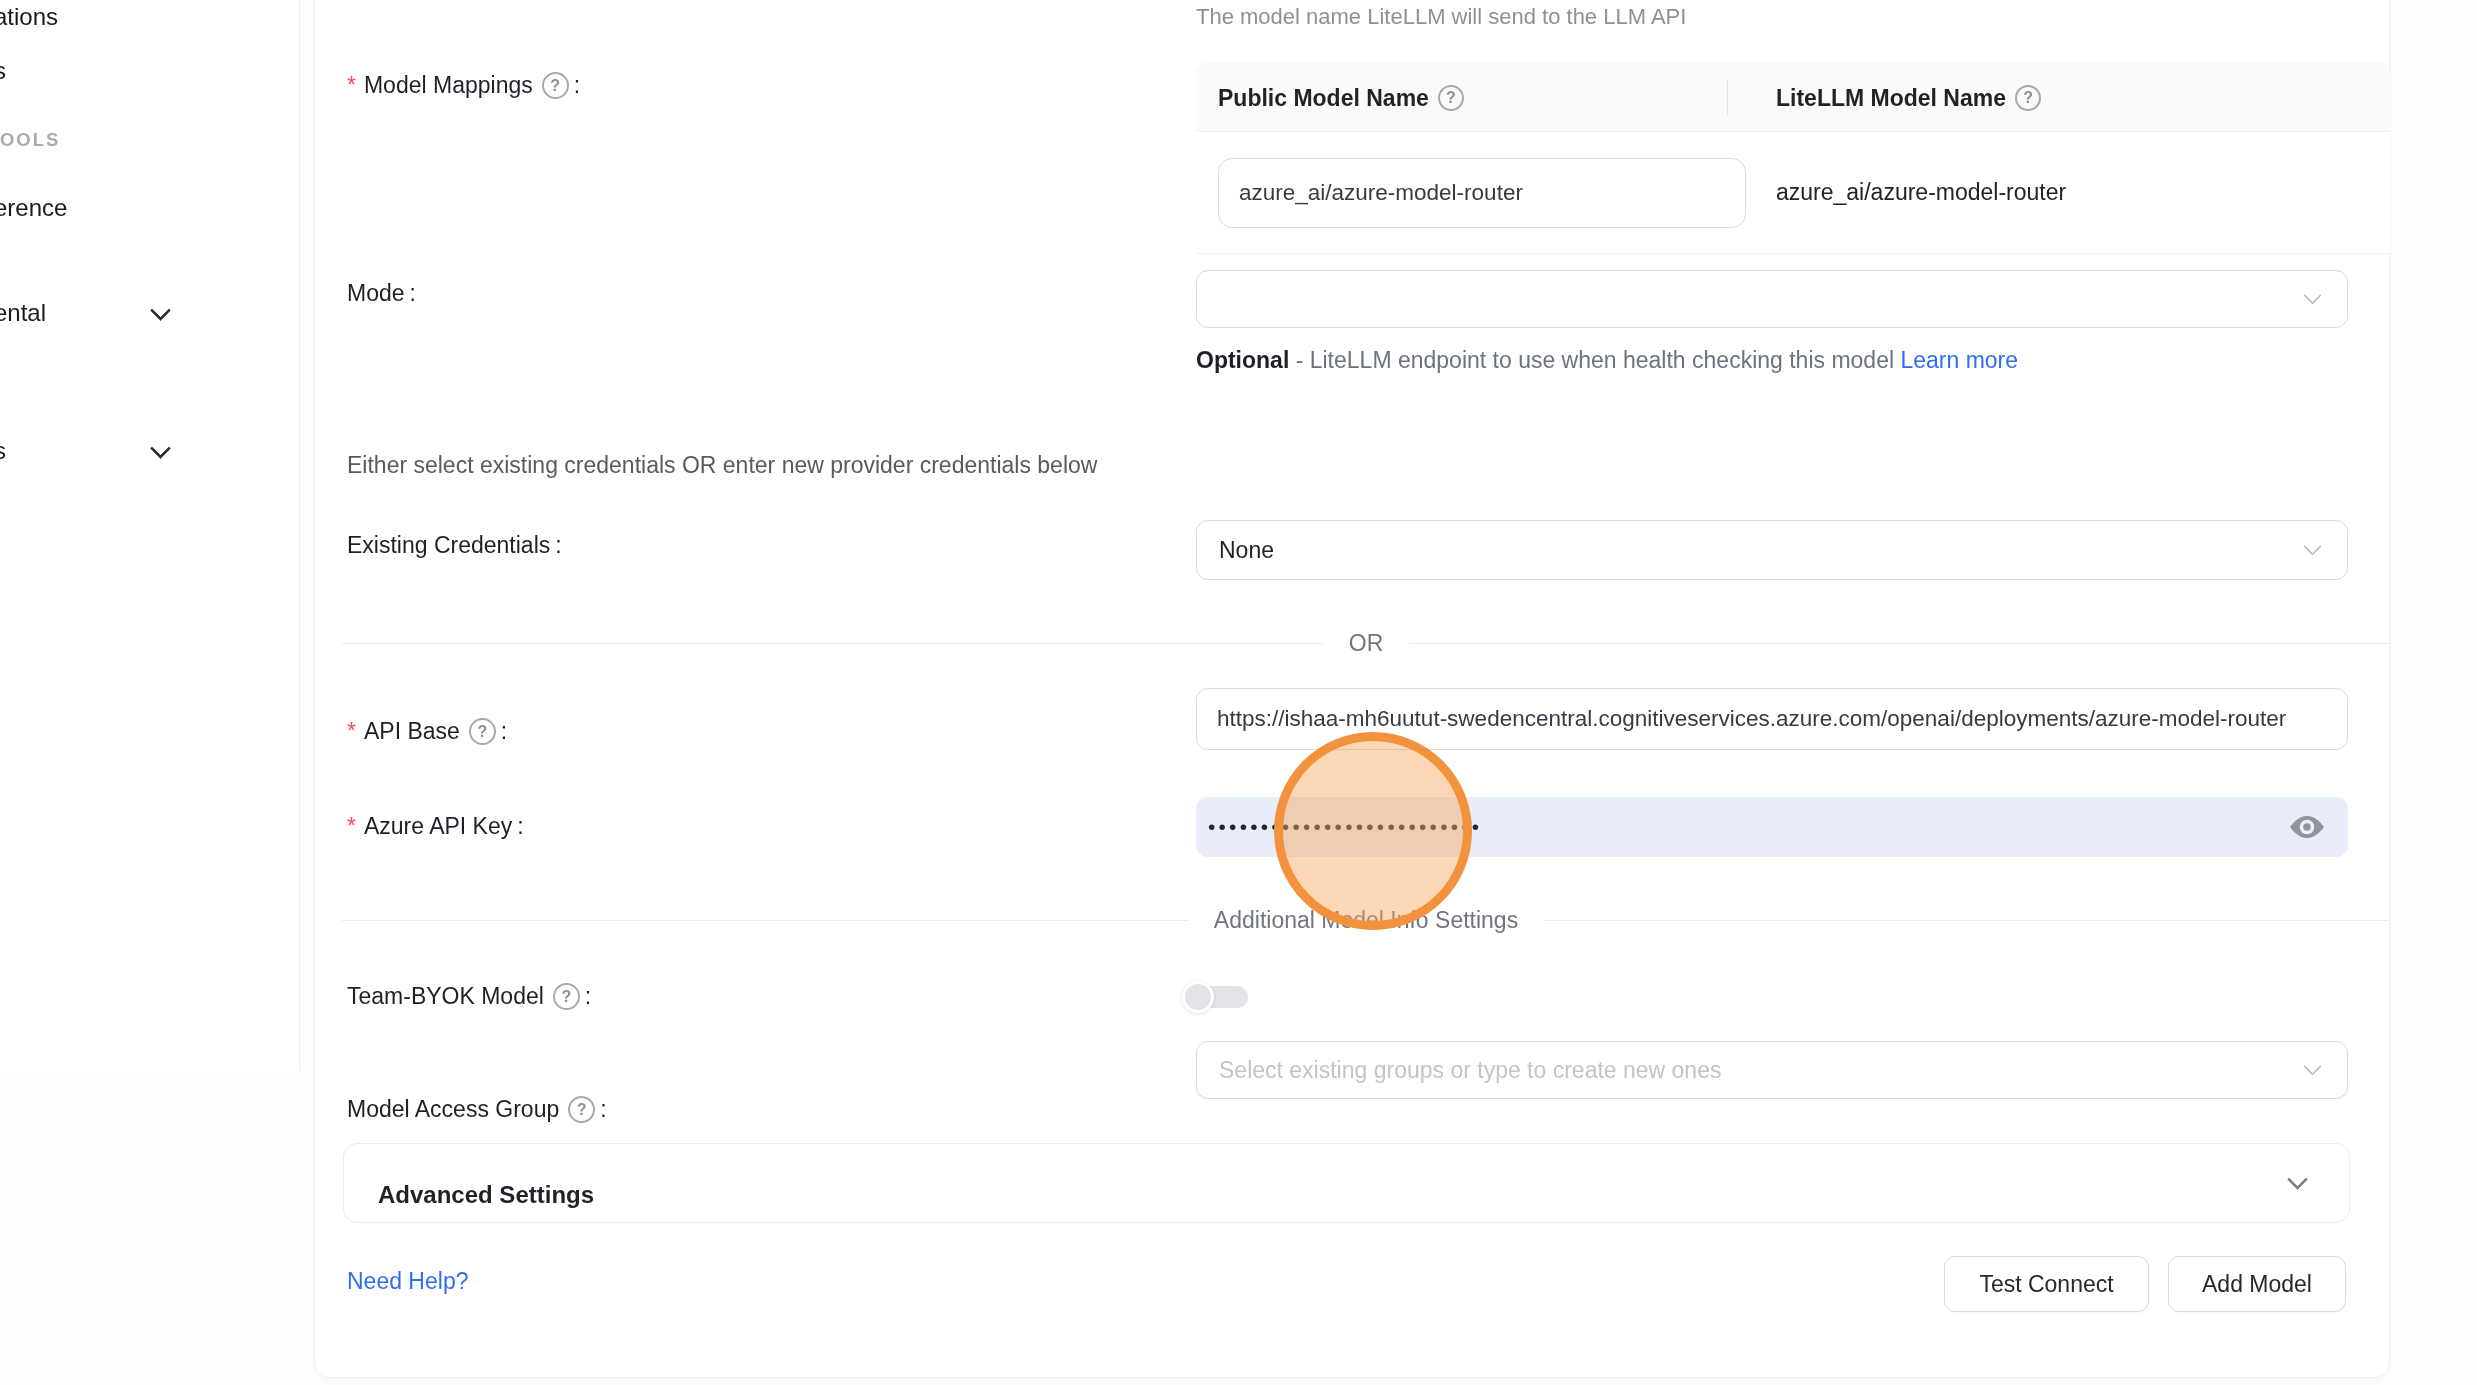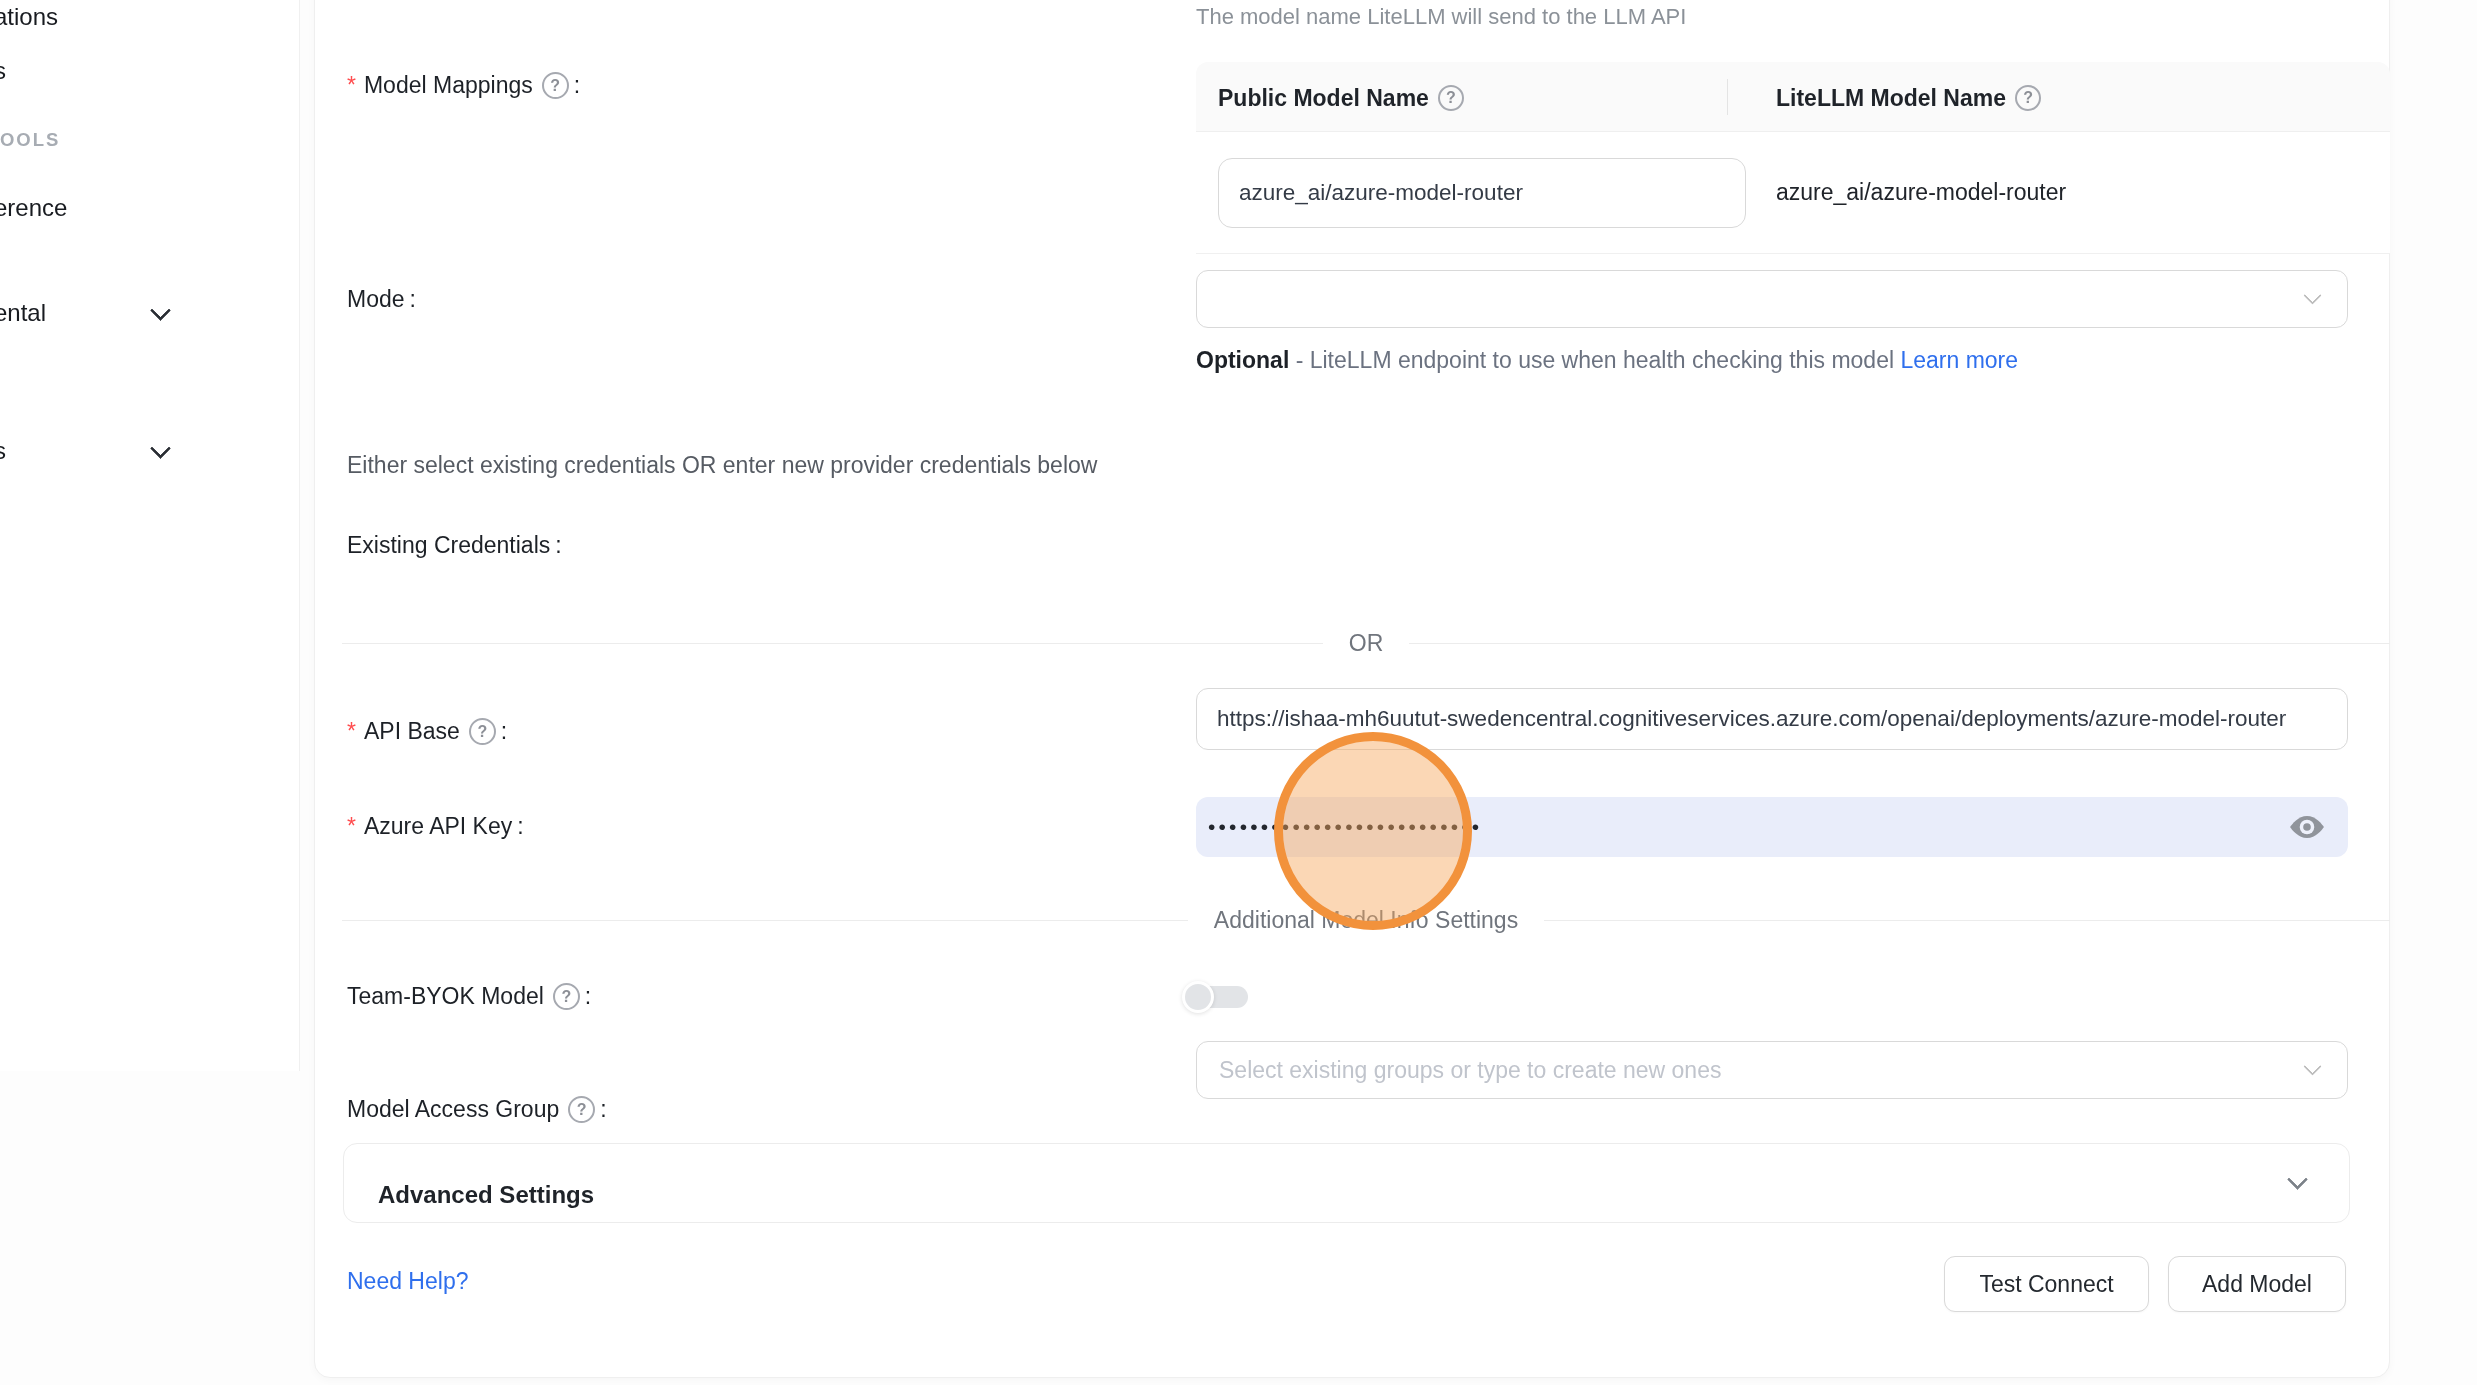--- a/index.html
+++ b/index.html
@@ -107,37 +107,41 @@
         <span class="qicon" style="width:26px;height:26px;">?</span>
       </div>
       <div class="th-sep"></div>
     </div>
     <div class="mm-body">
       <input class="text-input" style="position: absolute; left: 22px; top: 26px; width: 528px; height: 70px;" value="azure_ai/azure-model-router">
       <div class="cell-text" style="left:580px; top:47px;">azure_ai/azure-model-router</div>
     </div>
   </div>
 
-  <div class="abs form-label" style="left:347px; top:286px;">
+  <div class="abs form-label" style="left:347px; top:280px;">
     <span>Mode</span>
     <span class="colon">:</span>
   </div>
   <div class="select-box" style="left:1196px; top:270px; width:1152px; height:58px;">
     <span class="select-value"></span>
     <span class="sel-chev"></span>
   </div>
   <div class="opt-help">
     <span class="opt-bold">Optional</span><span> - LiteLLM endpoint to use when health checking this model </span><span class="link">Learn more</span>
   </div>
 
   <div class="abs" style="left:347px; top:452px; font-size:23px; color:#565b63;">Either select existing credentials OR enter new provider credentials below</div>
 
   <div class="abs form-label" style="left:347px; top:532px;">
     <span>Existing Credentials</span>
     <span class="colon">:</span>
+  </div>
+  <div class="select-box" style="left:1196px; top:520px; width:1152px; height:60px;">
+    <span class="select-value">None</span>
+    <span class="sel-chev"></span>
   </div>
 
   <div class="divider" style="top:628px;">
     <div class="line"></div>
     <div class="dtext">OR</div>
     <div class="line"></div>
   </div>
 
   <div class="abs form-label" style="left:347px; top:718px;">
     <span class="req">*</span>

